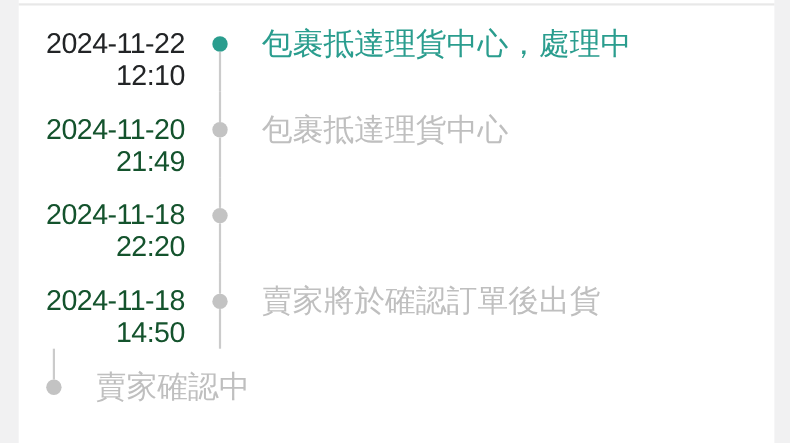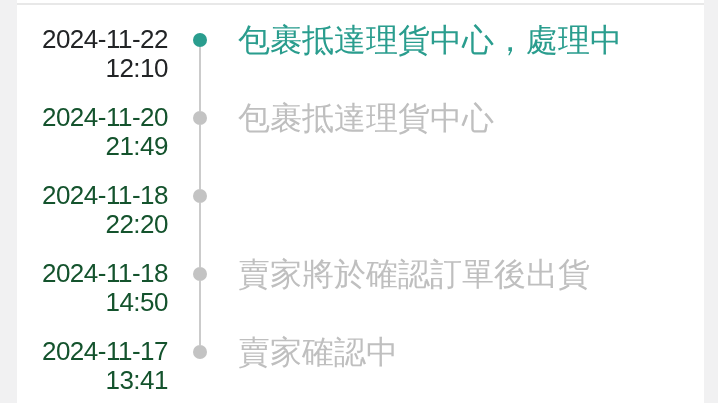--- a/index.html
+++ b/index.html
@@ -71,21 +71,21 @@
     position: absolute;
     left: 31px;
     width: 2px;
     background: #cbcbcb;
   }
   .tl-line.top { top: 0; height: 28px; }
   .tl-line.bottom { top: 42px; height: 36px; }
   .status-cell {
     flex: 1;
     padding-top: 19px;
-    font-size: 32px;
+    font-size: 28px;
     line-height: 32px;
     color: #bfbfbf;
     white-space: nowrap;
     overflow: hidden;
   }
   .row.active .status-cell {
     color: #2a9d8e;
   }
 </style>
 </head>
@@ -140,24 +140,20 @@
     </div>
     <div class="tl-cell">
       <span class="tl-line top"></span>
       <span class="tl-dot"></span>
       <span class="tl-line bottom"></span>
     </div>
     <div class="status-cell">賣家將於確認訂單後出貨</div>
   </div>
 
   <div class="row last">
-    <div class="date-cell">
-      <div class="date">2024-11-17</div>
-      <div class="time">13:41</div>
-    </div>
     <div class="tl-cell">
       <span class="tl-line top"></span>
       <span class="tl-dot"></span>
 
     </div>
     <div class="status-cell">賣家確認中</div>
   </div>
 </div>
   </div>
 </div>

